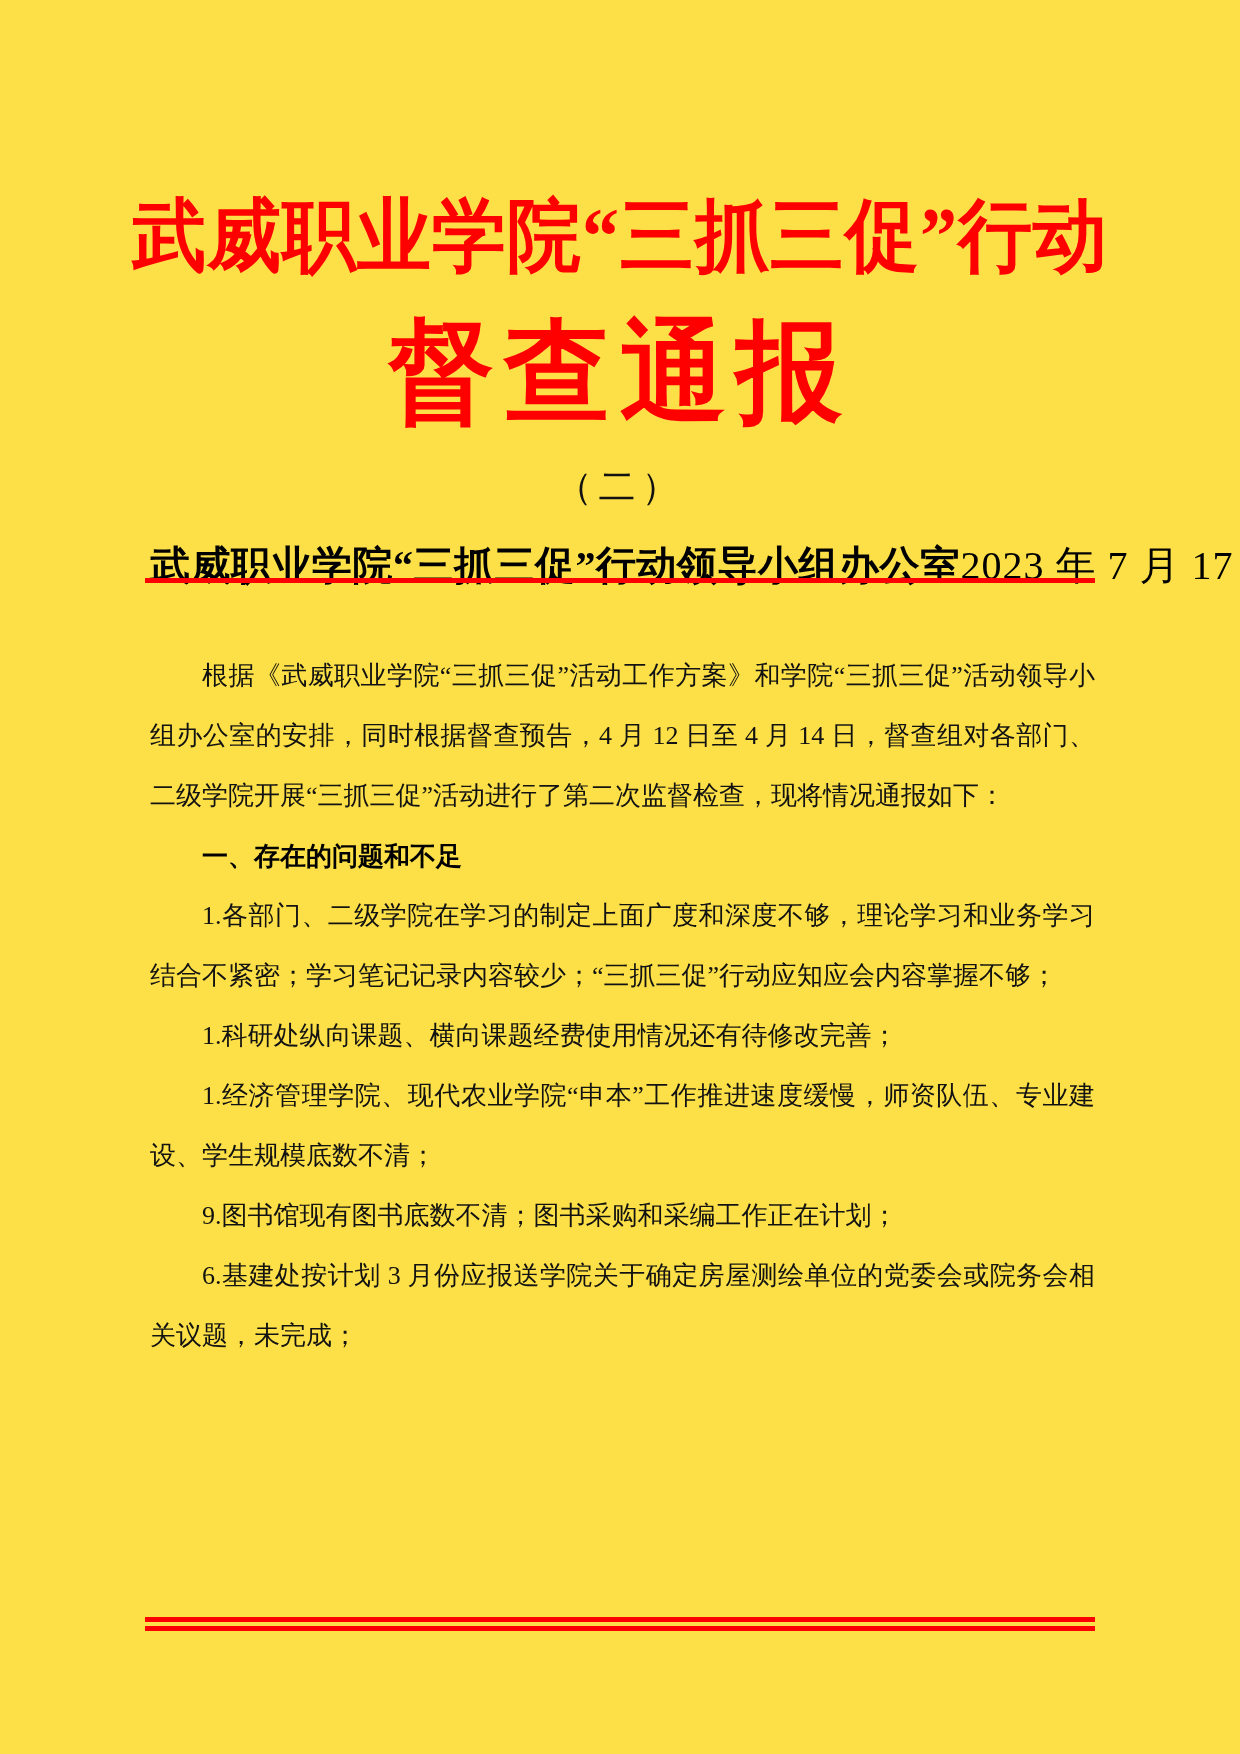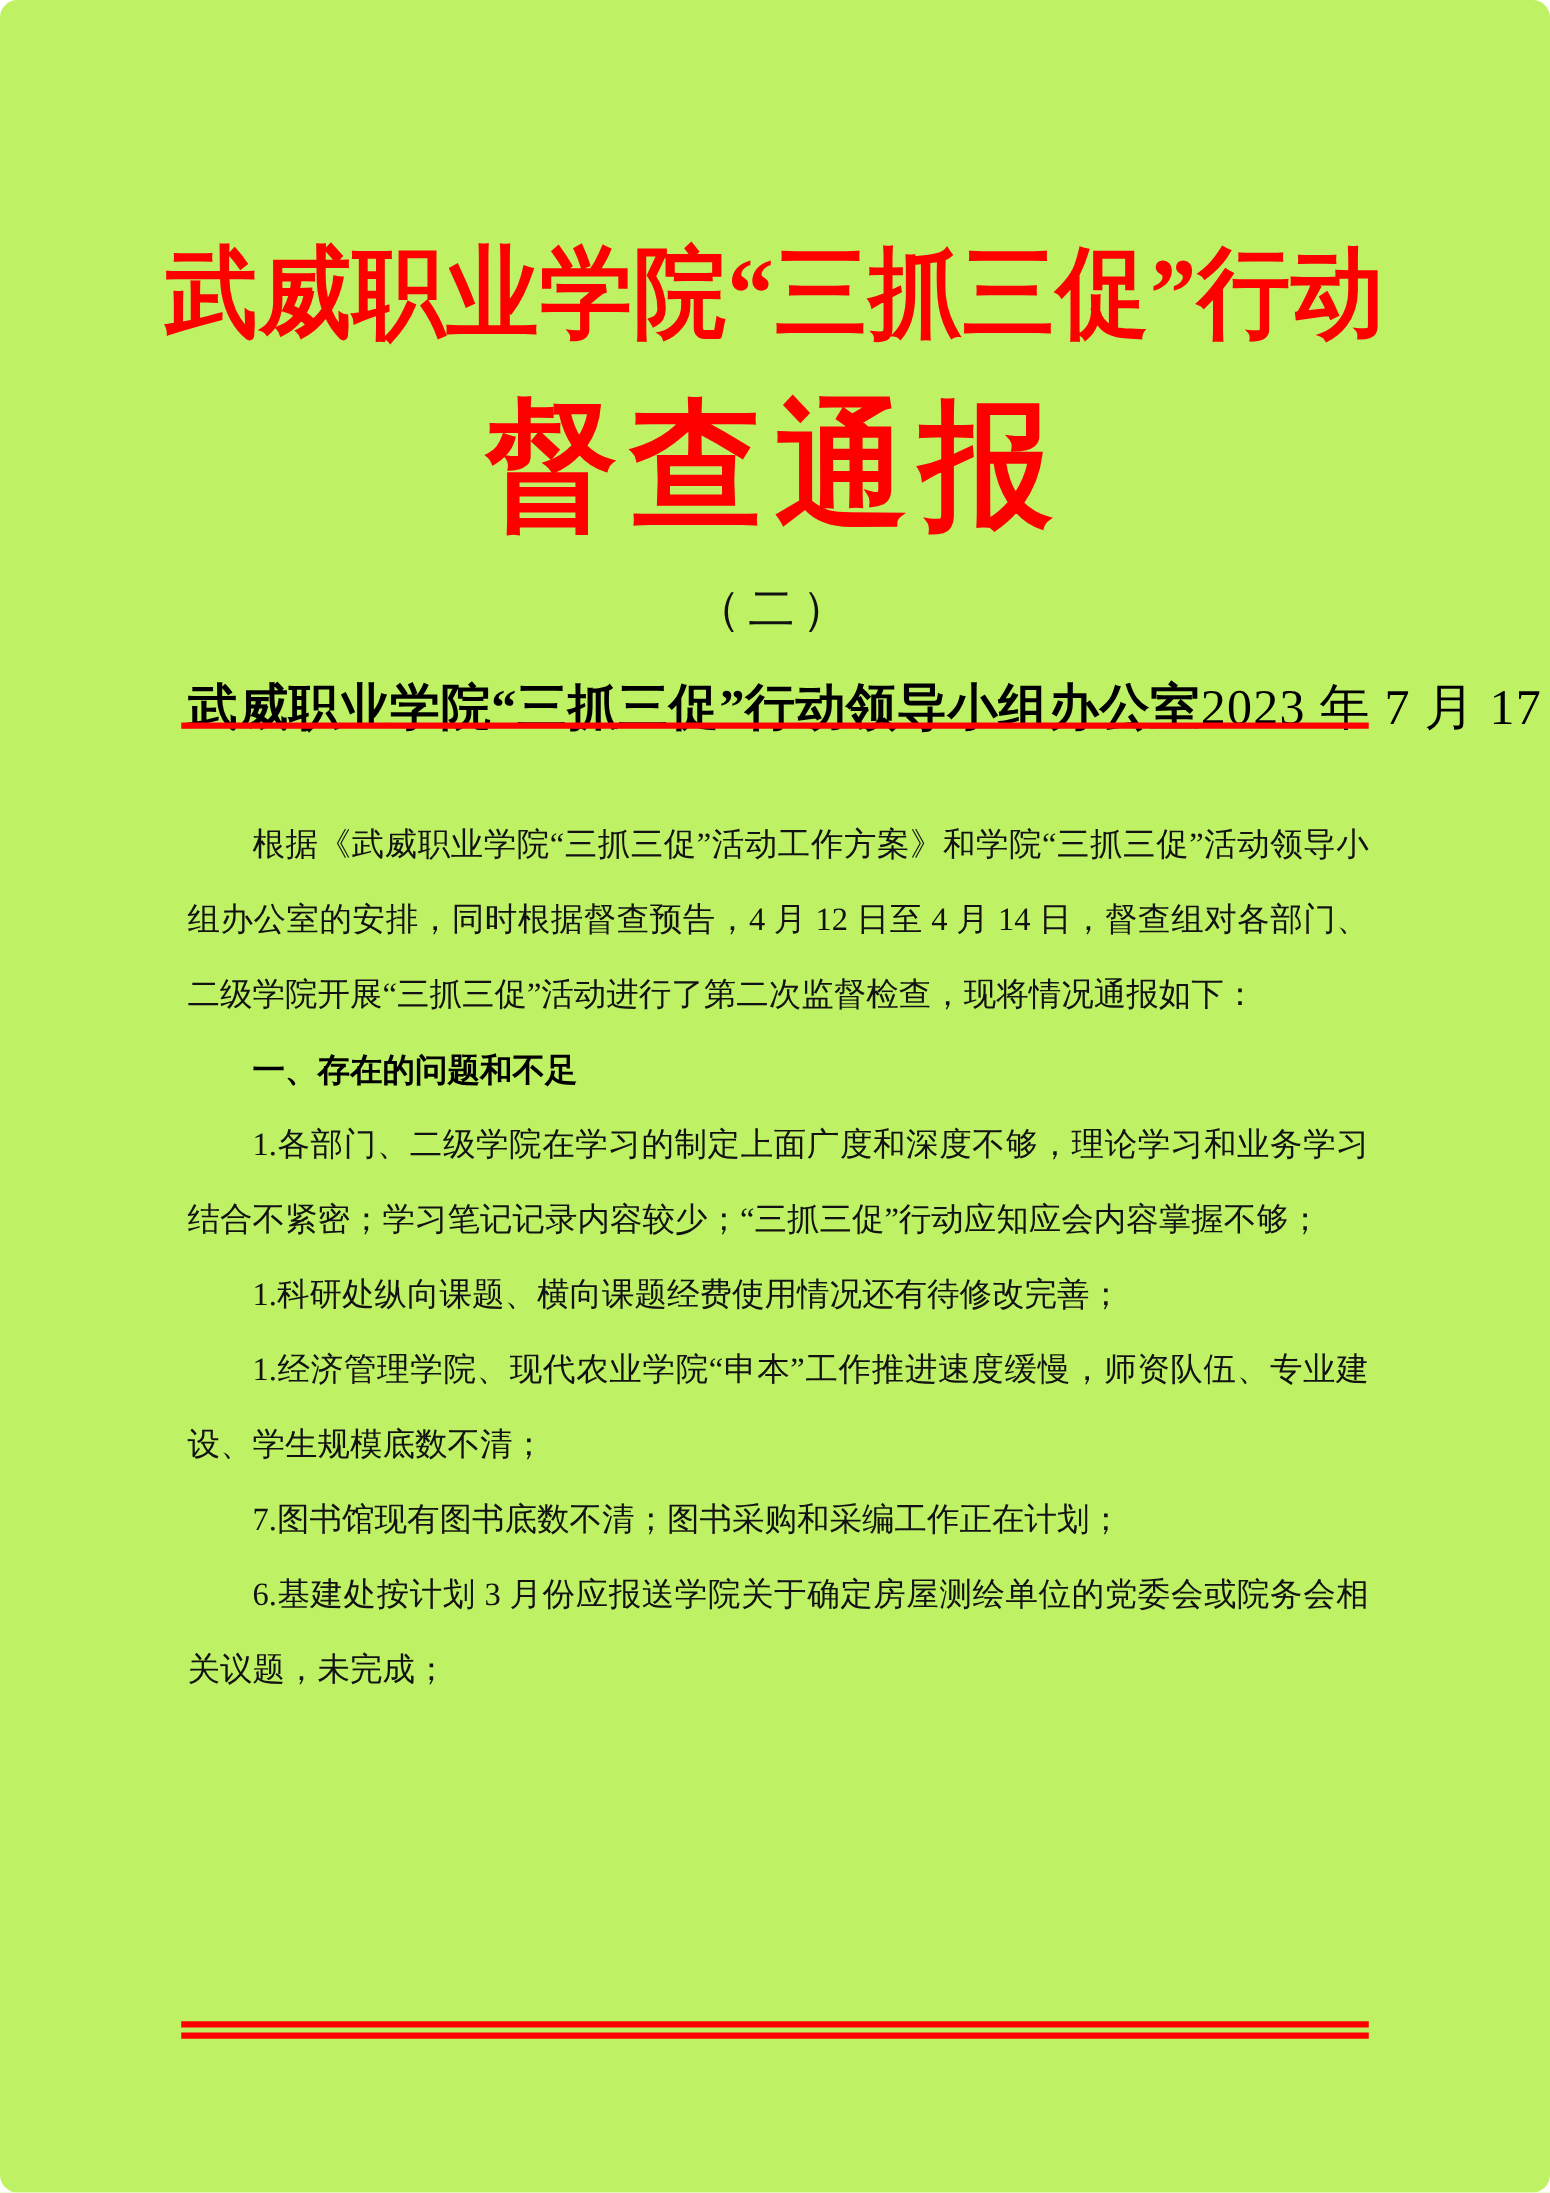--- a/index.html
+++ b/index.html
@@ -1,18 +1,18 @@
 <!DOCTYPE html>
 <html><head>
 <meta charset="utf-8">
 <style>
   html,body{margin:0;padding:0;background:#ffffff;}
   .page{
-    position:relative;width:1240px;height:1754px;background:#bef264;
-    font-family:"Liberation Serif","DejaVu Serif",serif;color:#000000;overflow:hidden;border-radius:14px;
+    position:relative;width:1240px;height:1754px;background:#fde047;
+    font-family:"Liberation Serif","DejaVu Serif",serif;color:#000000;overflow:hidden;
   }
   .title-line1{
     position:absolute;top:184px;left:0;width:100%;text-align:center;
     color:#fe0000;font-weight:bold;font-size:74px;line-height:1.3;letter-spacing:1px;
     transform:scaleY(1.08);transform-origin:top center;white-space:nowrap;
   }
   .title-line2{
     position:absolute;top:304px;left:0;width:100%;text-align:center;
     color:#fe0000;font-weight:bold;font-size:106px;line-height:1.25;letter-spacing:10px;
     transform:scaleY(1.05);transform-origin:top center;
@@ -59,20 +59,20 @@
   </div>
 
   <div class="rule rule-header"></div>
 
   <div class="doc-body">
     <p class="normal">根据《武威职业学院“三抓三促”活动工作方案》和学院“三抓三促”活动领导小组办公室的安排，同时根据督查预告，4 月 12 日至 4 月 14 日，督查组对各部门、二级学院开展“三抓三促”活动进行了第二次监督检查，现将情况通报如下：</p>
     <p class="heading">一、存在的问题和不足</p>
     <p class="normal">1.各部门、二级学院在学习的制定上面广度和深度不够，理论学习和业务学习结合不紧密；学习笔记记录内容较少；“三抓三促”行动应知应会内容掌握不够；</p>
     <p class="normal">1.科研处纵向课题、横向课题经费使用情况还有待修改完善；</p>
     <p class="normal">1.经济管理学院、现代农业学院“申本”工作推进速度缓慢，师资队伍、专业建设、学生规模底数不清；</p>
-    <p class="normal">7.图书馆现有图书底数不清；图书采购和采编工作正在计划；</p>
+    <p class="normal">9.图书馆现有图书底数不清；图书采购和采编工作正在计划；</p>
     <p class="normal">6.基建处按计划 3 月份应报送学院关于确定房屋测绘单位的党委会或院务会相关议题，未完成；</p>
   </div>
 
   <div class="rule rule-bottom-1"></div>
   <div class="rule rule-bottom-2"></div>
 
 </div>
 
 </body></html>

